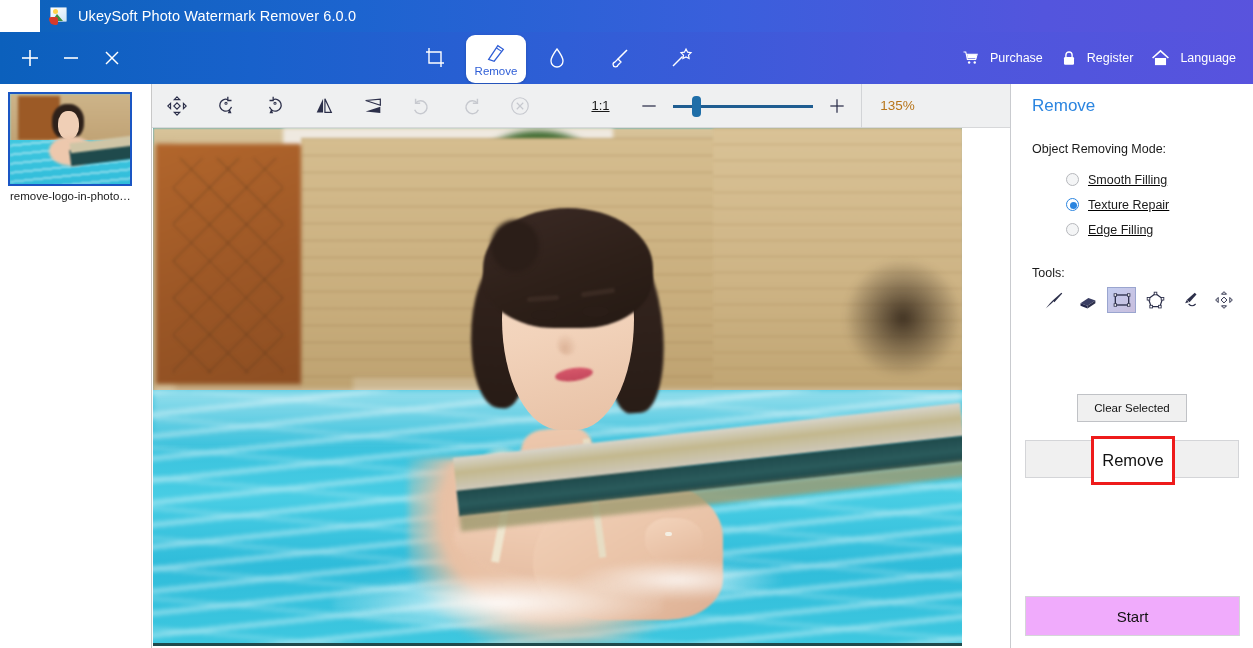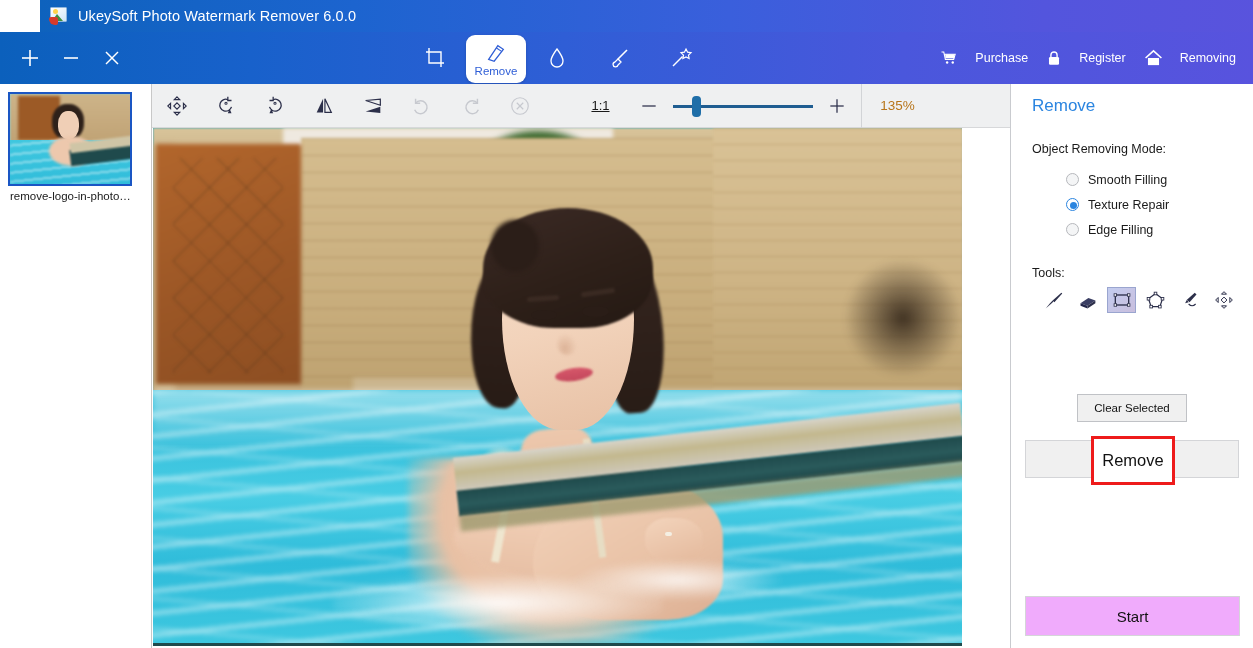--- a/index.html
+++ b/index.html
@@ -73,21 +73,21 @@
   }
   .ctool.active {
     background: #ffffff; color: #2f5ed6; border-radius: 9px; height: 48px; margin-top: 2px;
     width: 60px; box-shadow: 0 1px 3px rgba(0,0,0,.18);
   }
   .ctool .clabel { font-size: 11.5px; margin-top: 1px; }
   .rightops {
     position: absolute; right: 8px; top: 0; height: 52px; display: flex; align-items: center;
   }
   .rop {
-    display: flex; align-items: center; gap: 17px; color: #ffffff; font-size: 12.5px;
+    display: flex; align-items: center; gap: 10px; color: #ffffff; font-size: 12.5px;
     padding: 0 9px; cursor: default;
   }
 
   
   .leftpanel {
     position: absolute; left: 0; top: 84px; width: 152px; height: 564px;
     background: #ffffff; border-right: 1px solid #c8c8c8;
   }
   .thumb-wrap { padding: 8px 0 0 8px; width: 132px; }
   .thumb {
@@ -348,21 +348,21 @@
 
   
   .rightpanel {
     position: absolute; left: 1010px; top: 84px; width: 243px; height: 564px;
     background: #ffffff; border-left: 1px solid #c9cbcf;
   }
   .rp-title {
     color:#2b85e0; font-size: 17px; margin: 12px 0 0 21px;
   }
   .rp-sub { font-size: 12.5px; color:#1a1a1a; margin: 26px 0 0 21px; }
-  .radios { margin: 11px 0 0 55px; }
+  .radios { margin: 11px 0 0 55px; text-decoration: underline; }
   .radio-row { display:flex; align-items:center; height: 25px; cursor: default; }
   .radio {
     width: 13px; height: 13px; border-radius: 50%;
     border: 1px solid #b6b8bc; background:#f4f5f6; margin-right: 9px; flex:none;
     position: relative;
   }
   .radio.sel { border: 1px solid #2b85e0; background:#ffffff; }
   .radio.sel:after {
     content:""; position:absolute; left:3px; top:3px; width:7px; height:7px;
     border-radius:50%; background:#2b85e0;
@@ -493,21 +493,21 @@
           <path d="M6 9 V6.5 a4 4 0 0 1 8 0 V9" fill="none" stroke="#fff" stroke-width="1.8"></path>
           <rect x="3.5" y="9" width="13" height="10" rx="1.6" fill="#fff"></rect>
         </svg>
         <span>Register</span>
       </div>
       <div class="rop">
         <svg class="icosvg" width="19" height="18" viewBox="0 0 24 22">
           <path d="M2 11 L12 2 L22 11" fill="none" stroke="#fff" stroke-width="2"></path>
           <path d="M5 11 h14 v9 h-14 Z" fill="#fff"></path>
         </svg>
-        <span>Removing</span>
+        <span>Language</span>
       </div>
     </div>
   </div>
 
   <div class="leftpanel">
     <div class="thumb-wrap">
       <div class="thumb">
         <div style="position:absolute;left:0;top:0;width:124px;height:50px;
                     background:linear-gradient(to bottom,#cdb489,#c0a274);filter:blur(1px);"></div>
         <div style="position:absolute;left:8px;top:2px;width:42px;height:44px;

